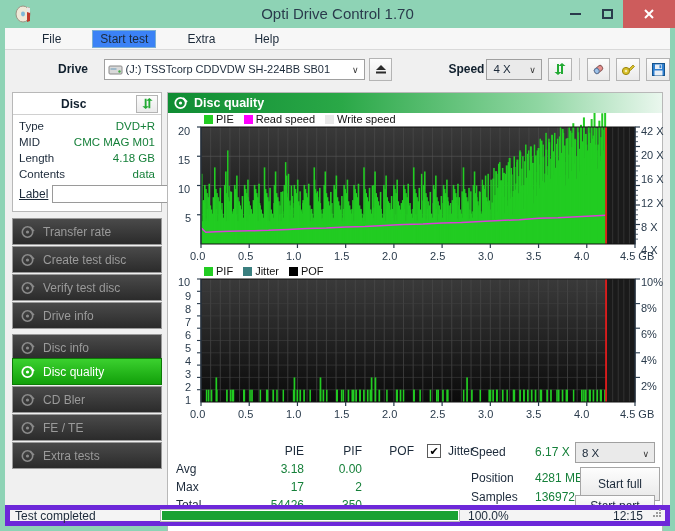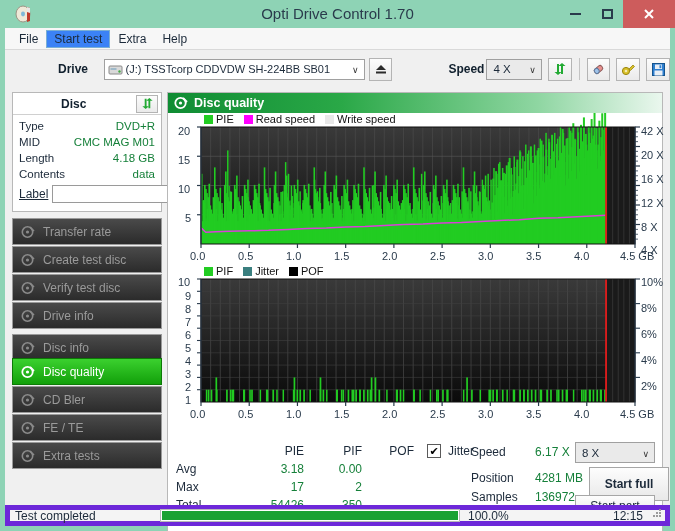--- a/index.html
+++ b/index.html
@@ -11,21 +11,21 @@
   .title-text{position:absolute;left:0;top:0;width:675px;height:28px;line-height:28px;text-align:center;font-size:15px;color:#2a3b4c;}
   .app-icon{position:absolute;left:14px;top:4px;width:20px;height:20px;}
   .win-btns{position:absolute;right:0;top:0;height:28px;display:flex;}
   .win-btn{width:32px;height:28px;display:flex;align-items:center;justify-content:center;cursor:pointer;}
   .win-btn.close{width:52px;background:#cd5c5c;color:#fff;font-size:15px;}
   .glyph-min{display:block;width:11px;height:2px;background:#2a3b4c;}
   .glyph-max{display:block;width:11px;height:10px;border:2px solid #2a3b4c;box-sizing:border-box;}
 
   
   .menubar{position:absolute;left:5px;top:28px;width:665px;height:22px;background:#f7f7f7;border-bottom:1px solid #d9d9d9;display:flex;align-items:center;padding-left:6px;box-sizing:border-box;}
-  .menu-item{padding:2px 8px;font-size:12px;color:#1c2a3a;cursor:default;}
+  .menu-item{padding:2px 8px;font-size:12px;color:#1c2a3a;cursor:default;margin-left:23px;}
   .menu-item.active{background:#3b82f6;border:1px solid #7aafd4;padding:1px 7px;}
 
   
   .client{position:absolute;left:5px;top:50px;width:665px;height:455px;background:#f0f0f0;box-sizing:border-box;}
 
   
   .drivebar{position:absolute;left:0;top:0;width:665px;height:38px;background:#f0f0f0;display:flex;align-items:center;}
   .lbl-bold{font-weight:bold;font-size:12px;color:#11202e;padding-left:42px;}
   .combo{border:1px solid #a0a0a0;background:#fff;height:21px;display:flex;align-items:center;box-sizing:border-box;font-size:11.5px;position:relative;}
   .combo .caret{position:absolute;right:5px;top:0;height:21px;display:flex;align-items:center;color:#333;font-size:9px;}
@@ -1390,21 +1390,21 @@
         <div class="st g" style="left:367px;top:3px;">6.17 X</div>
         <div class="st" style="left:303px;top:29px;">Position</div>
         <div class="st g" style="left:367px;top:29px;">4281 MB</div>
         <div class="st" style="left:303px;top:48px;">Samples</div>
         <div class="st g" style="left:367px;top:48px;">136972</div>
 
         <div class="combo gray" style="position:absolute;left:407px;top:0px;width:80px;padding-left:6px;">
           <span>8 X</span>
           <span class="caret">∨</span>
         </div>
-        <div class="btn" style="left:421px;top:25px;width:80px;height:34px;font-weight:bold;">Start full</div>
+        <div class="btn" style="left:412px;top:25px;width:80px;height:34px;">Start full</div>
         <div class="btn" style="left:407px;top:53px;width:80px;height:22px;">Start part</div>
       </div>
     </div>
   </div>
 
   <div class="statusbar">
     <div class="sb-cell" style="width:150px;">Test completed</div>
     <div class="progress-outer" style="width:300px;">
       <div class="progress-inner" id="progfill" style="width: 100%;"></div>
     </div>

